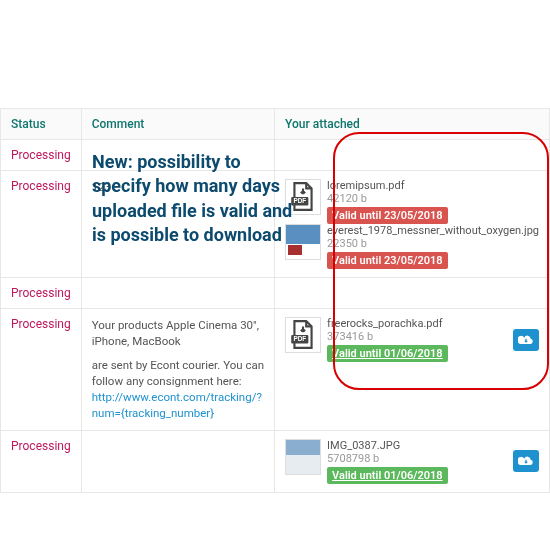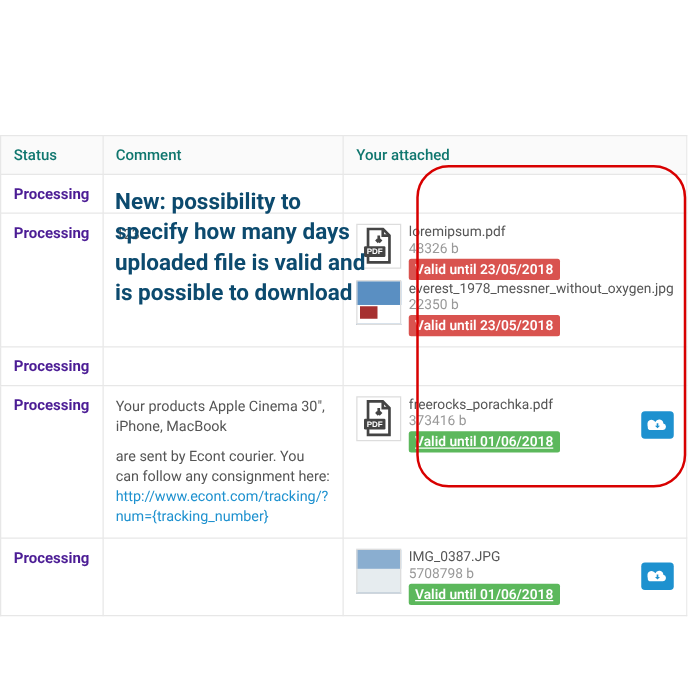--- a/index.html
+++ b/index.html
@@ -26,21 +26,21 @@
   }
   table.grid th {
     background: #fafafa;
     font-weight: 500;
     color: #0f766e;
     font-size: 12px;
   }
   .col-status { width: 68px; }
   .col-comment { width: 258px; }
   .col-file { }
-  .status-cell { color: #4c1d95; font-weight: bold; }
+  .status-cell { color: #be185d; }
   .comment-cell { color: #555; font-size: 11.5px; line-height: 1.4; border-radius: 16px; }
   .comment-cell a { color: #1e91cf; text-decoration: none; }
   .file-row {
     display: flex;
     align-items: flex-start;
     gap: 6px;
     margin-bottom: 6px;
   }
   .file-row:last-child { margin-bottom: 0; }
   .thumb {
@@ -147,21 +147,21 @@
               <div class="file-row">
                 <div class="thumb">
                   <svg class="pdf-icon-svg" viewBox="0 0 24 28">
                     <path fill="none" stroke="#444" stroke-width="2" d="M4 1h11l5 5v20H4z"></path>
                     <path fill="none" stroke="#444" stroke-width="2" d="M15 1v5h5"></path>
                     <rect x="1" y="14" width="16" height="8" rx="1" fill="#444"></rect>
                     <text x="9" y="20" font-size="6" text-anchor="middle" fill="#fff" font-family="Arial" font-weight="700">PDF</text>
                     <path fill="none" stroke="#444" stroke-width="2" d="M12 6v5m0 0l-2-2m2 2l2-2"></path>
                   </svg>
                 </div>
-                <div class="file-meta"><div class="file-name">loremipsum.pdf</div><div class="file-size">48326 b</div><span class="badge red">Valid until 23/05/2018</span></div>
+                <div class="file-meta"><div class="file-name">loremipsum.pdf</div><div class="file-size">42120 b</div><span class="badge red">Valid until 23/05/2018</span></div>
               </div>
             </div>
           </div>
           <div class="file-cell-inner">
             <div class="file-cell-left">
               <div class="file-row">
                 <div class="thumb img-everest"></div>
                 <div class="file-meta"><div class="file-name">everest_1978_messner_without_oxygen.jpg</div><div class="file-size">22350 b</div><span class="badge red">Valid until 23/05/2018</span></div>
               </div>
             </div>

